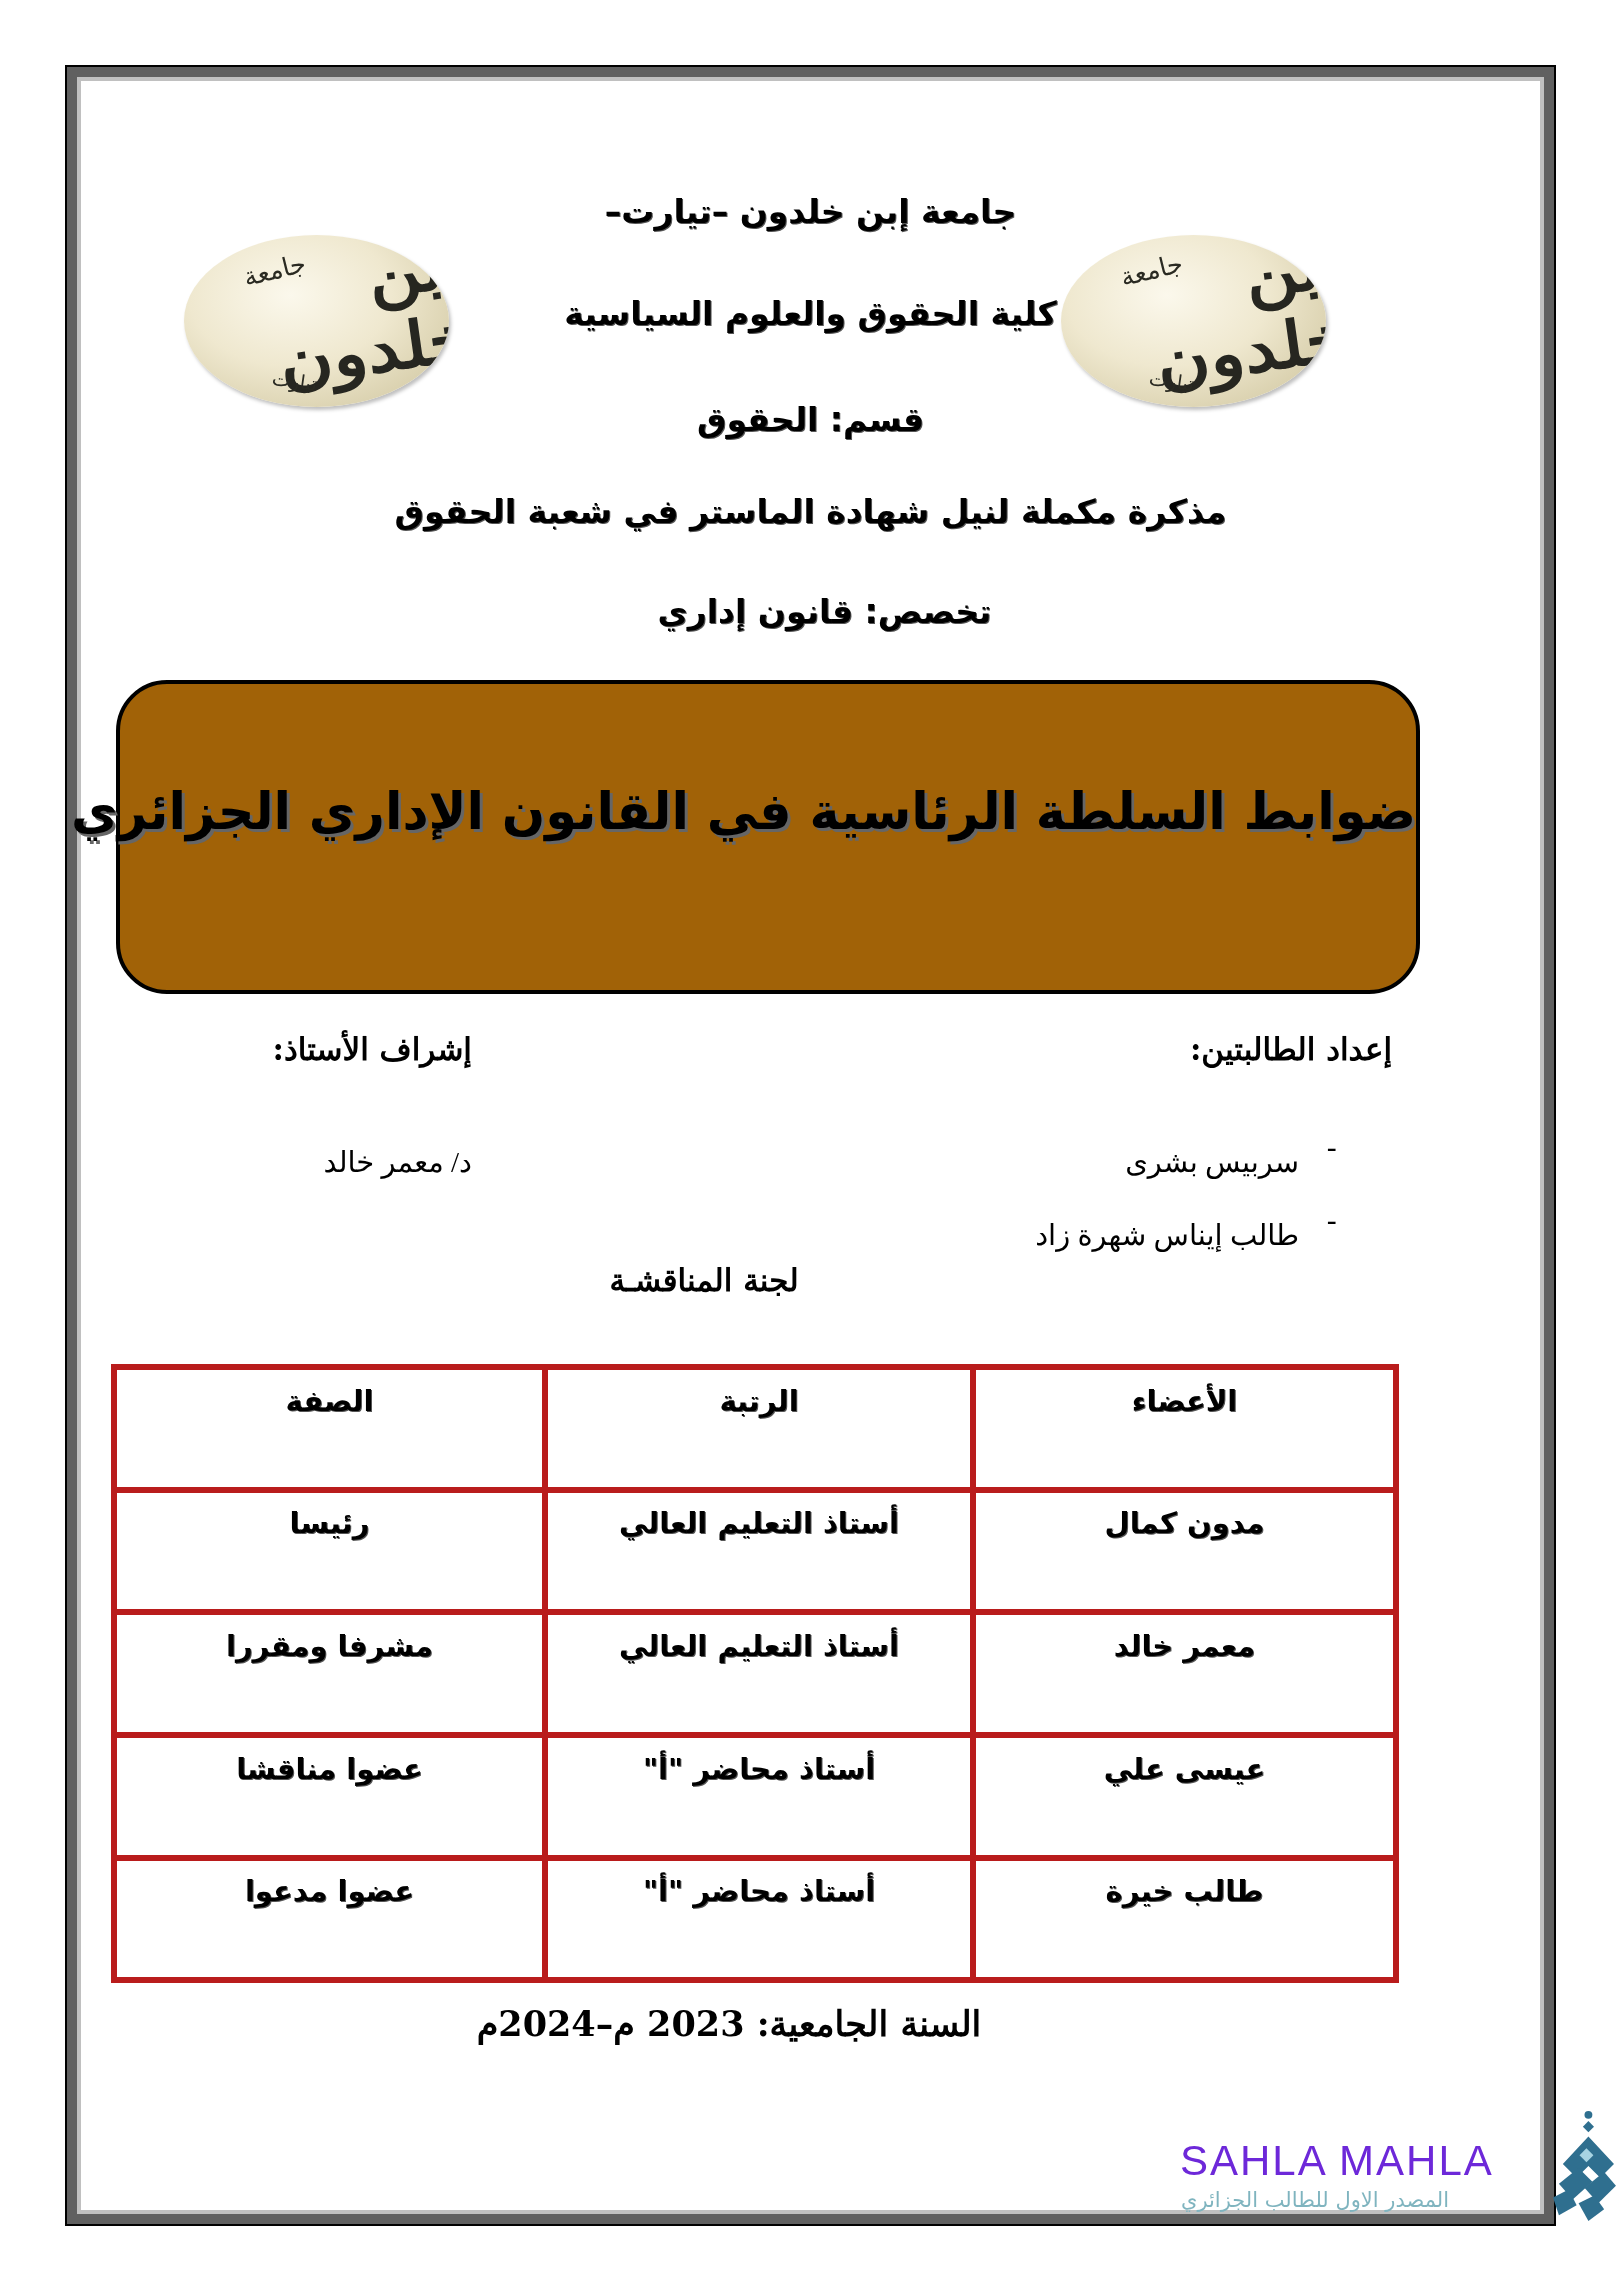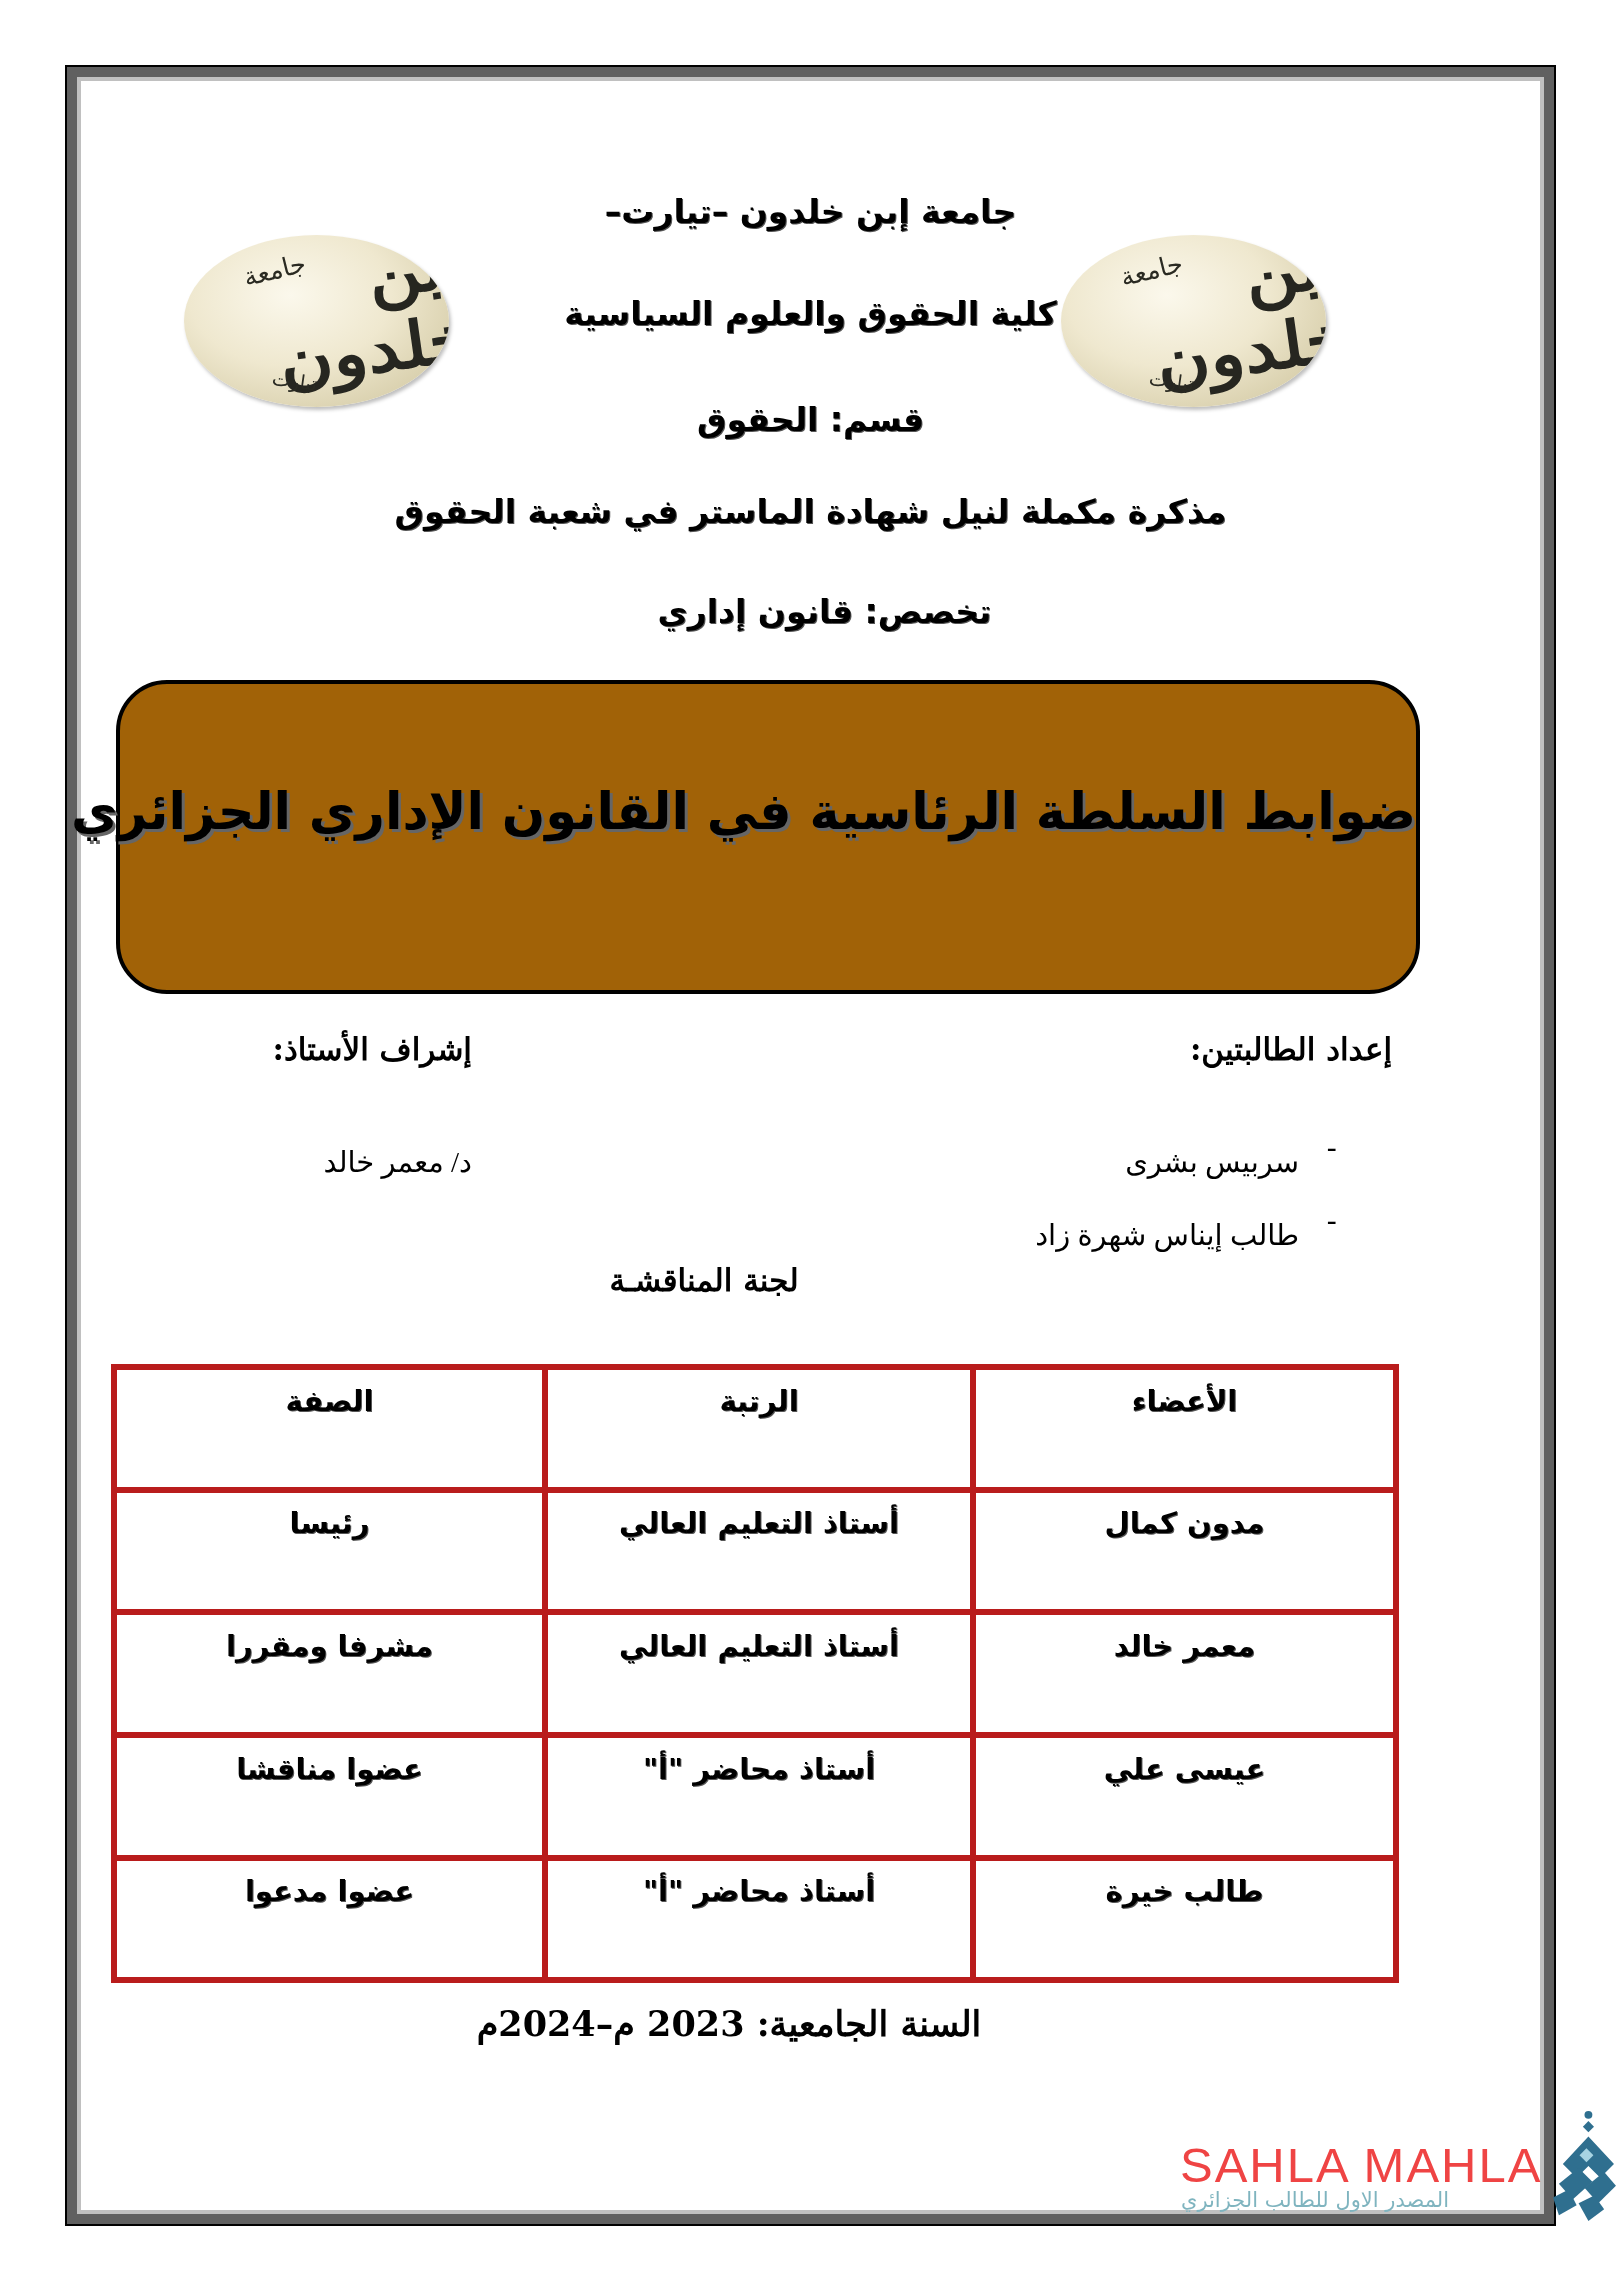--- a/index.html
+++ b/index.html
@@ -190,23 +190,23 @@
       direction: rtl;
       white-space: nowrap;
     }
 
     
     .wm-brand {
       position: absolute;
       left: 1180px;
       top: 2137px;
       font-family: "Liberation Sans", sans-serif;
-      font-size: 49px;
+      font-size: 42px;
       letter-spacing: 2px;
-      color: #ef4444;
+      color: #6d28d9;
       white-space: nowrap;
     }
     .wm-tagline {
       position: absolute;
       left: 1181px;
       top: 2188px;
       width: 358px;
       text-align: left;
       font-family: "DejaVu Sans", sans-serif;
       font-size: 21px;

